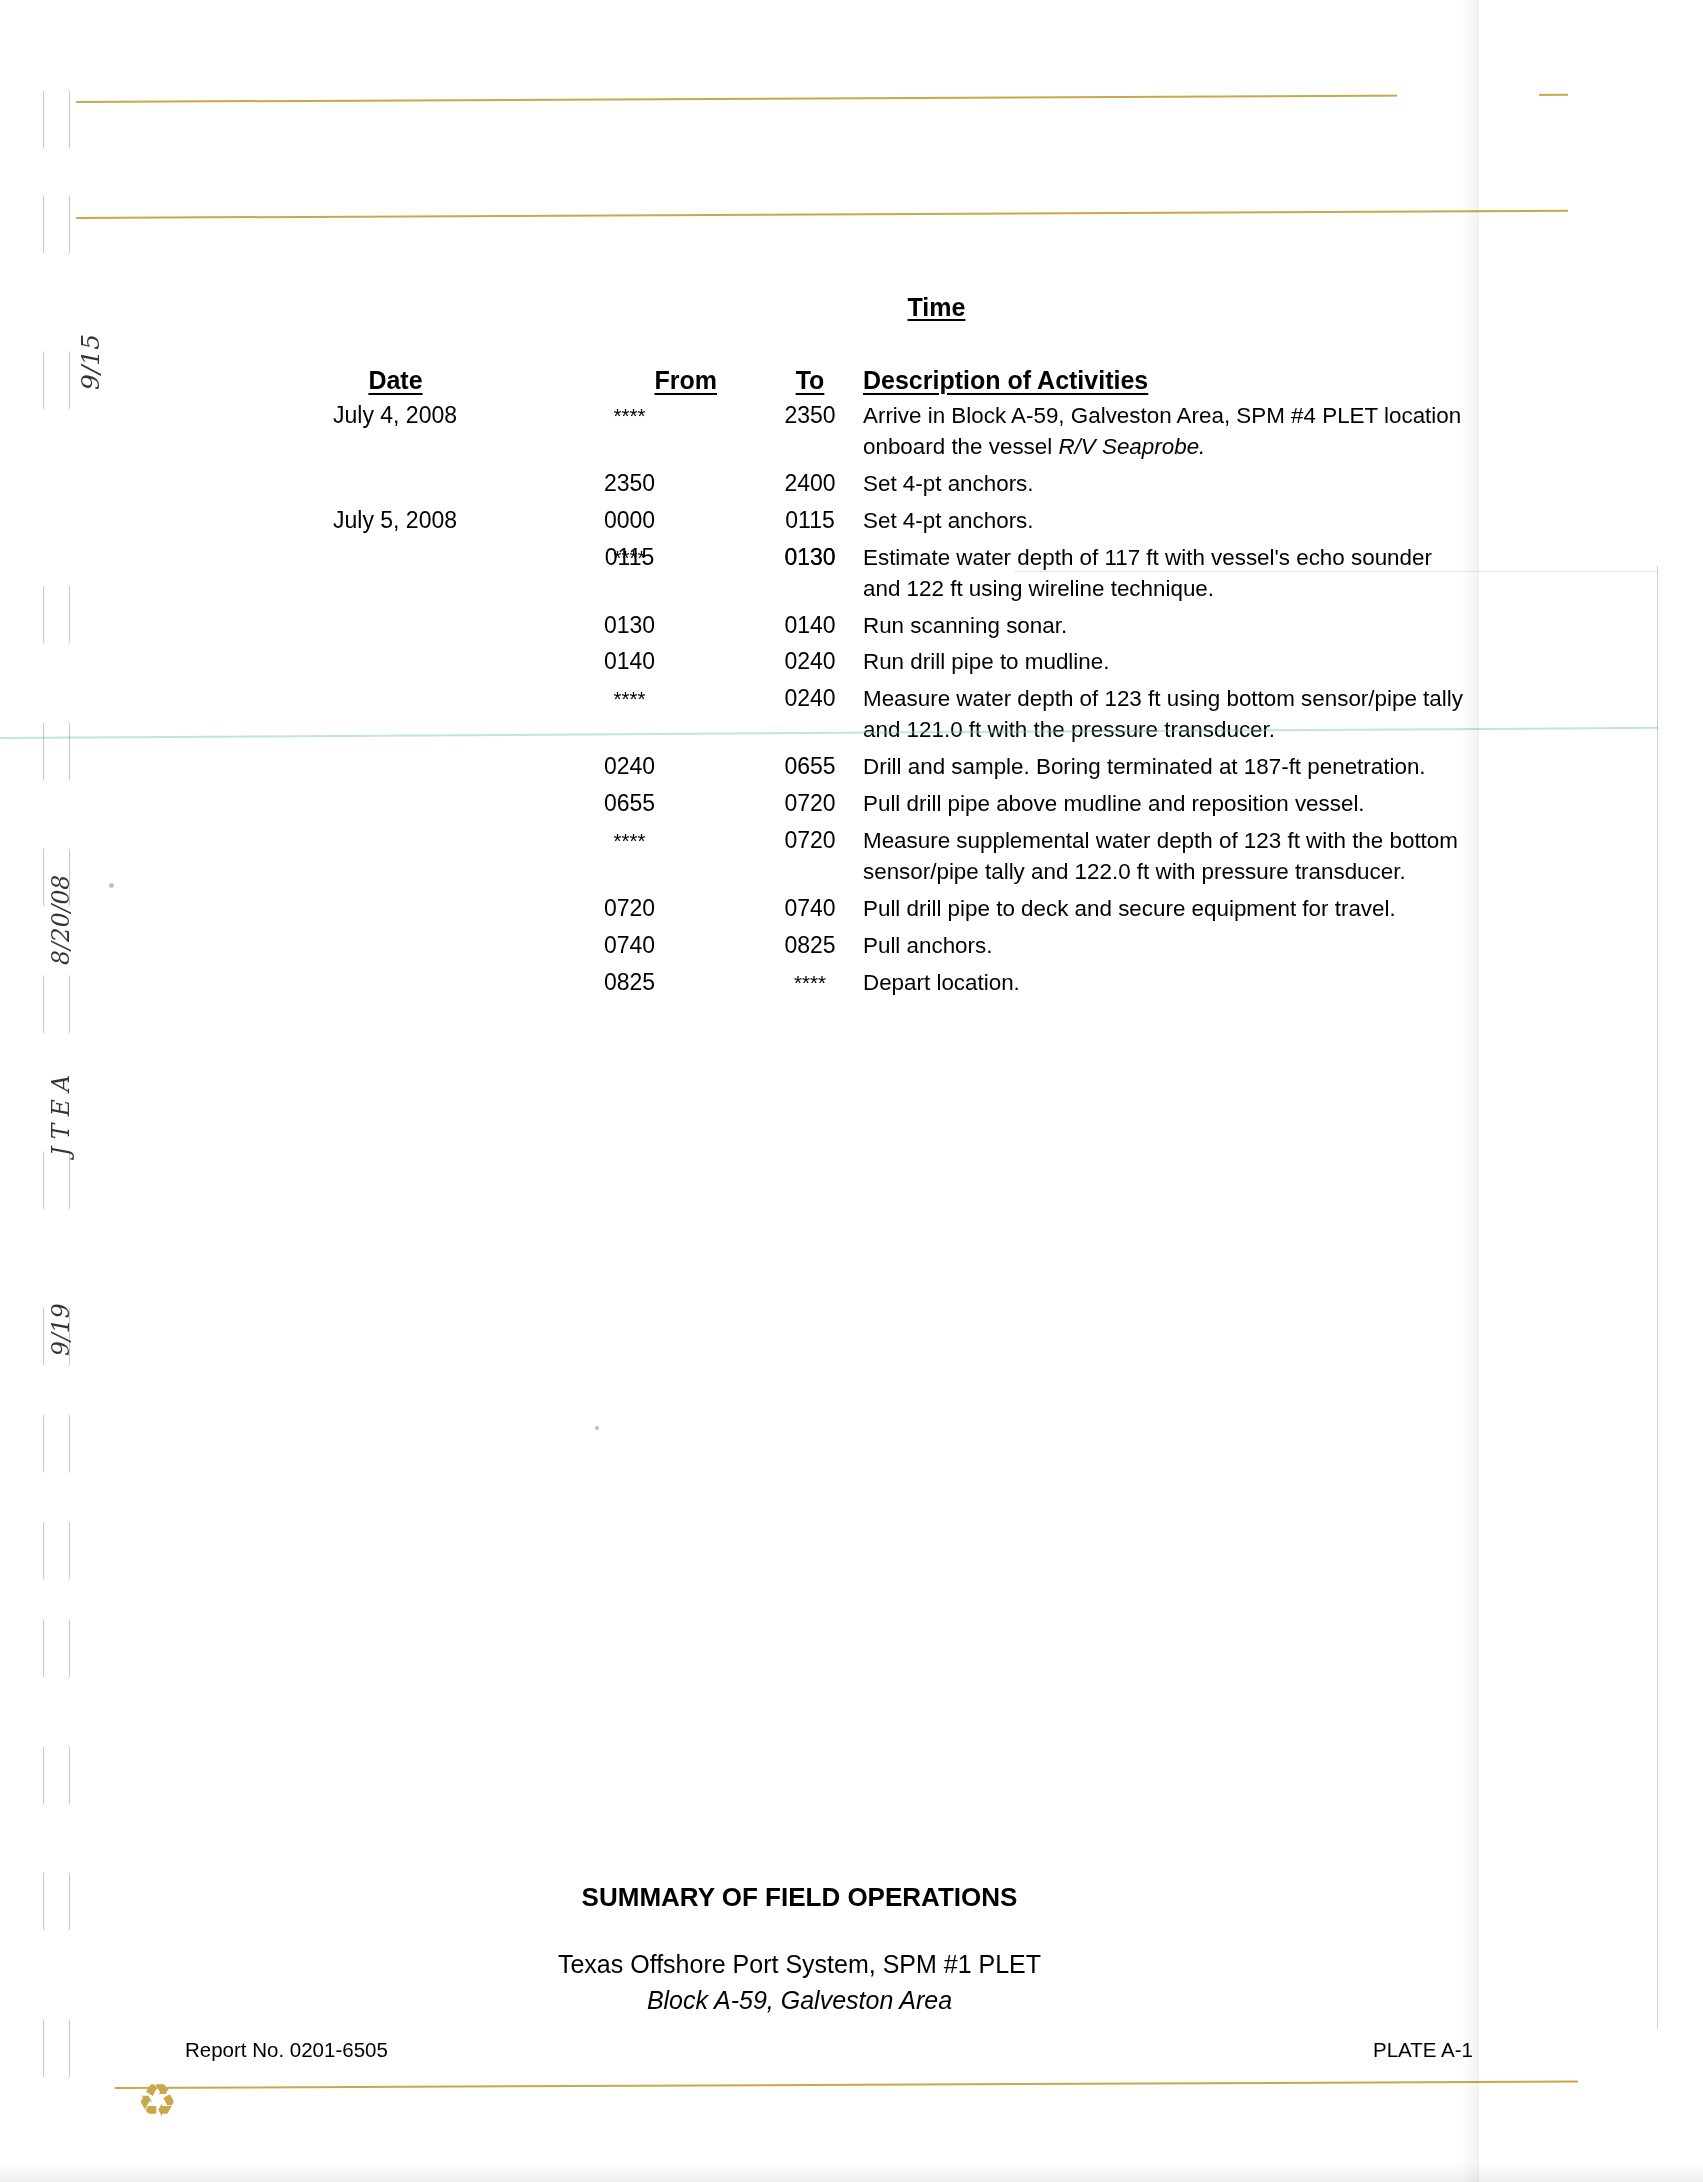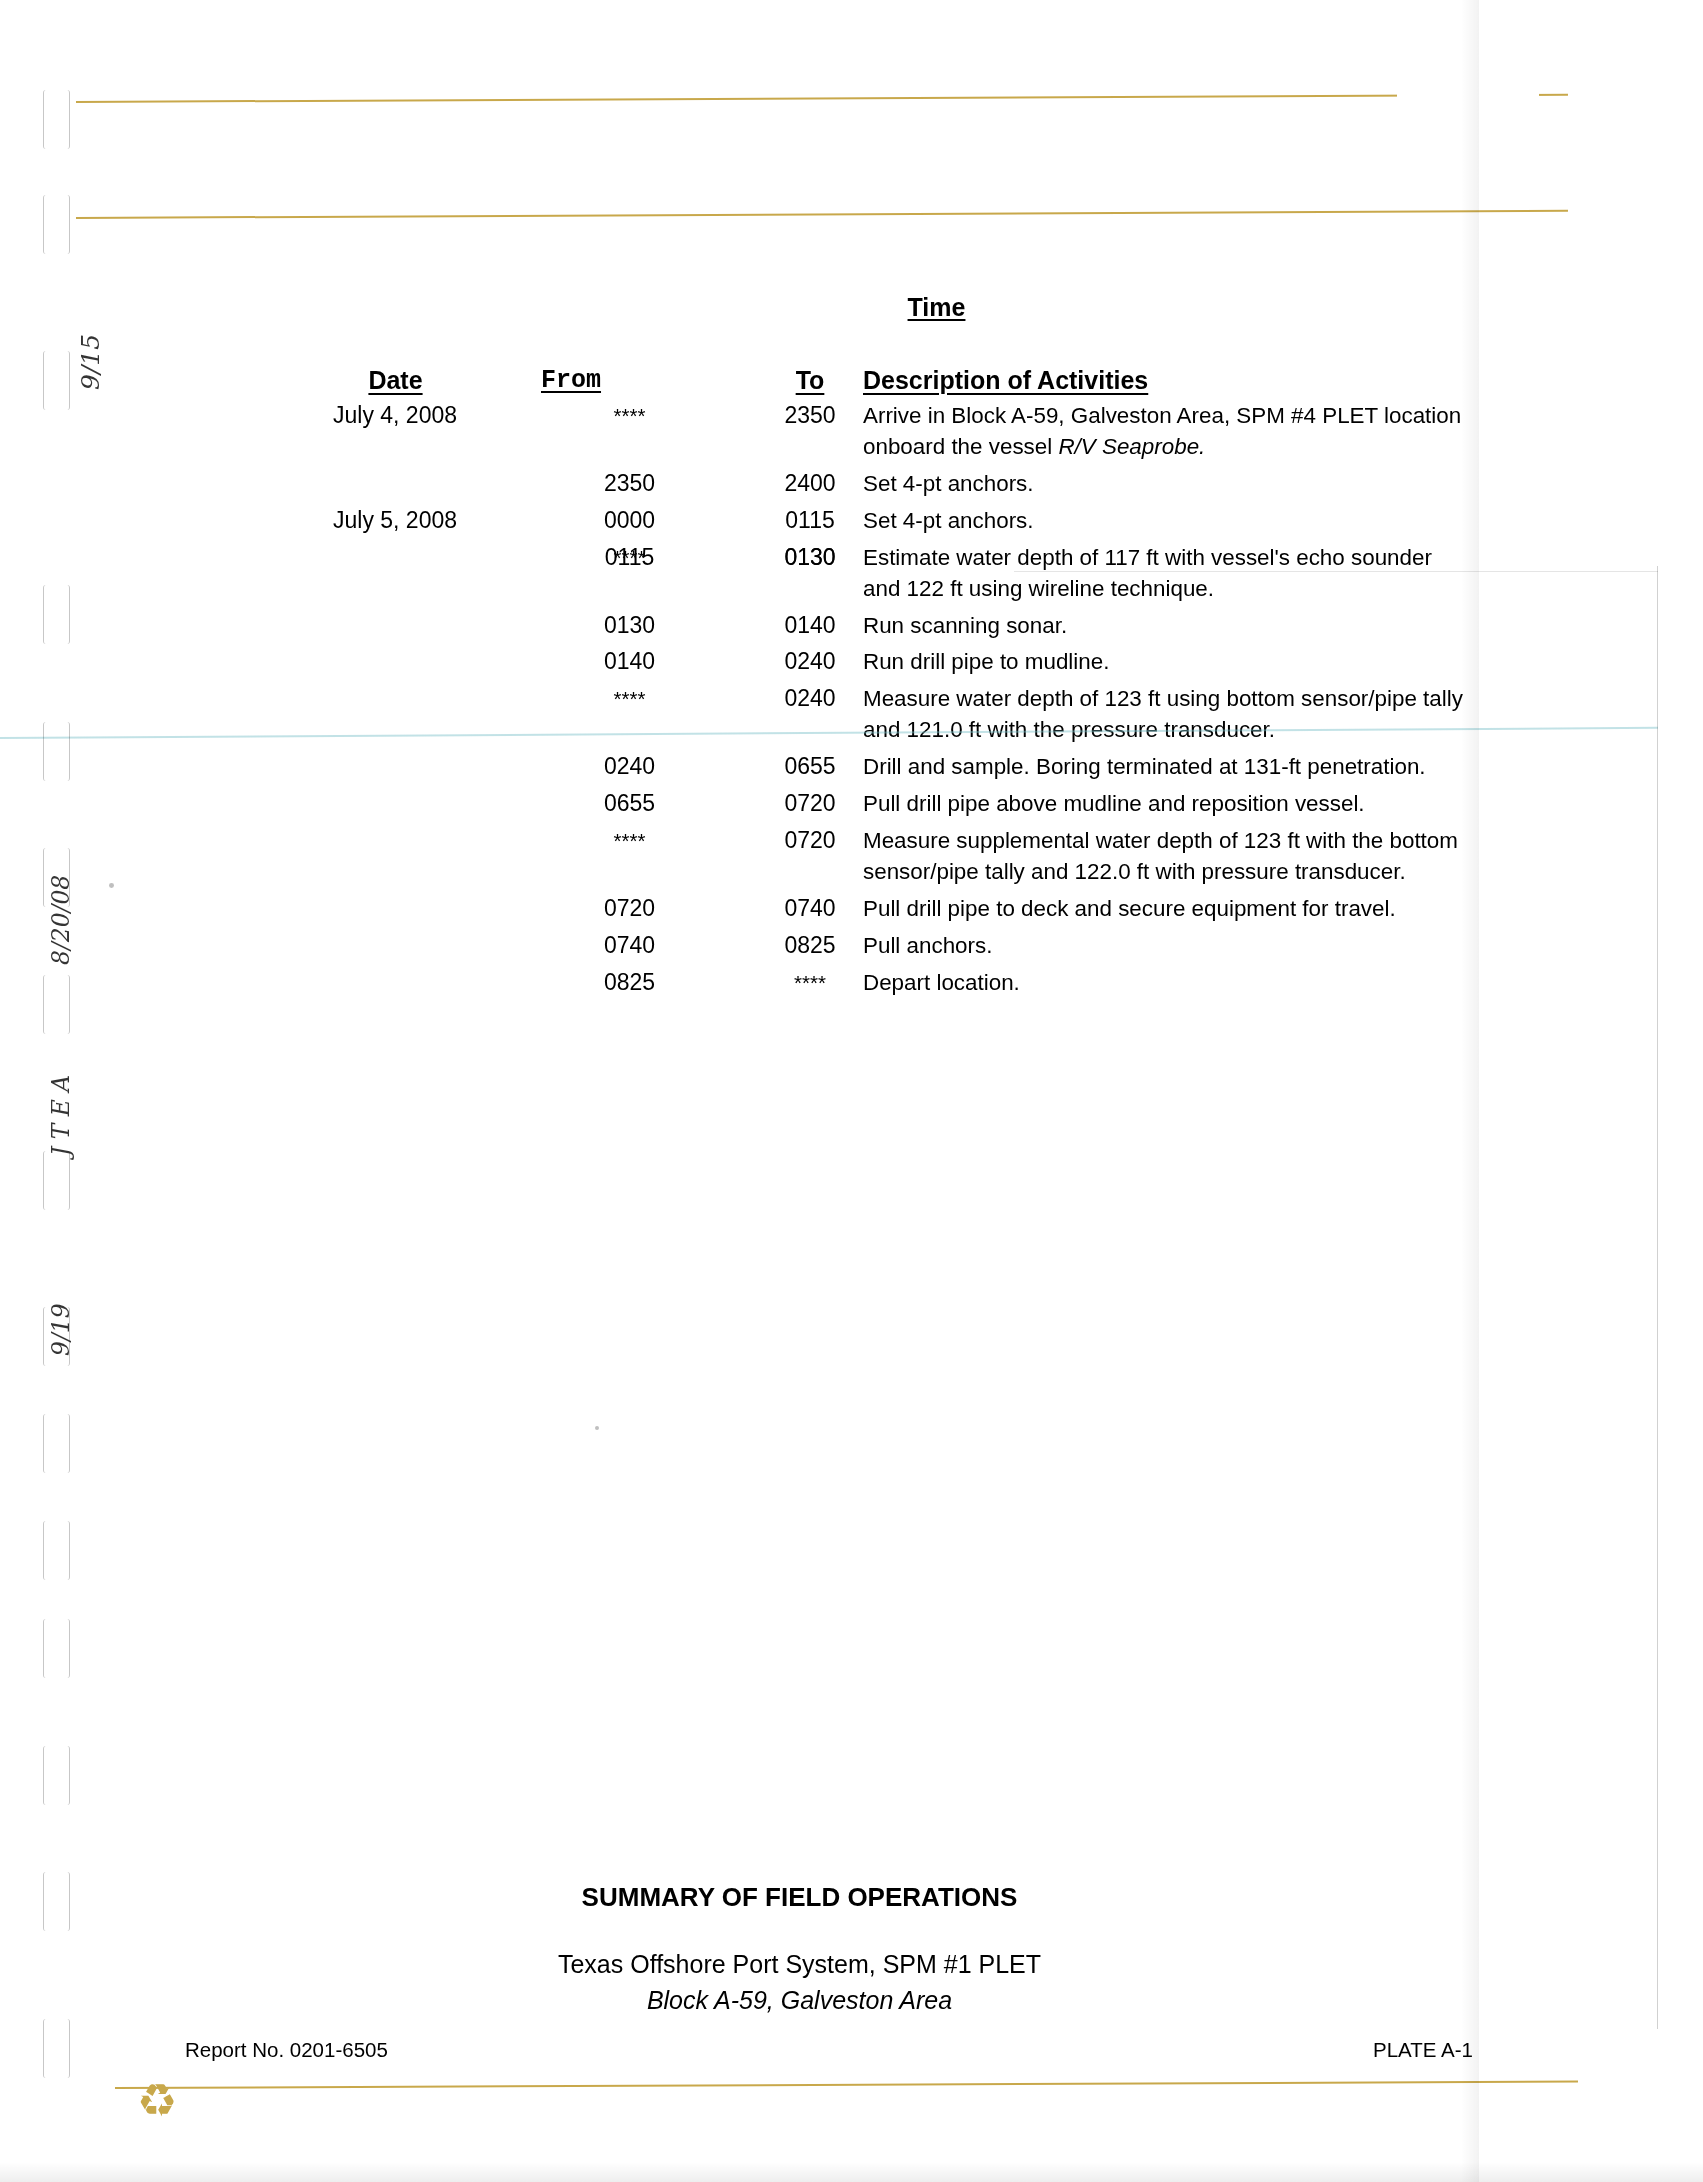--- a/index.html
+++ b/index.html
@@ -99,21 +99,21 @@
   }
   .head-cell {
     position: absolute;
     font-size: 25px;
     font-weight: 600;
     text-decoration: underline;
     text-underline-offset: 3.9px;
     margin-top: 28px;
   }
   .h-date { left: 59px; width: 185px; text-align: center; }
-  .h-from { left: 297px; width: 176px; text-align: left; font-family: Liberation Mono, monospace; }
+  .h-from { left: 297px; width: 176px; text-align: right; }
   .h-to   { left: 488px; width: 156px; text-align: center; }
   .h-desc { left: 619px; width: 488px; text-align: left; }
 
   .rows {
     position: absolute;
     left: 0; top: 107px;
     width: 1229px;
   }
   .row {
     position: relative;
@@ -302,21 +302,21 @@
         <div class="row">
           <div class="cell c-date"></div>
           <div class="cell c-from stars">****</div>
           <div class="cell c-to">0240</div>
           <div class="c-desc"><span>Measure water depth of 123 ft using bottom sensor/pipe tally and 121.0 ft with the pressure transducer.</span></div>
         </div>
         <div class="row">
           <div class="cell c-date"></div>
           <div class="cell c-from">0240</div>
           <div class="cell c-to">0655</div>
-          <div class="c-desc"><span>Drill and sample.  Boring terminated at 131-ft penetration.</span></div>
+          <div class="c-desc"><span>Drill and sample.  Boring terminated at 187-ft penetration.</span></div>
         </div>
         <div class="row">
           <div class="cell c-date"></div>
           <div class="cell c-from">0655</div>
           <div class="cell c-to">0720</div>
           <div class="c-desc"><span>Pull drill pipe above mudline and reposition vessel.</span></div>
         </div>
         <div class="row">
           <div class="cell c-date"></div>
           <div class="cell c-from stars">****</div>

